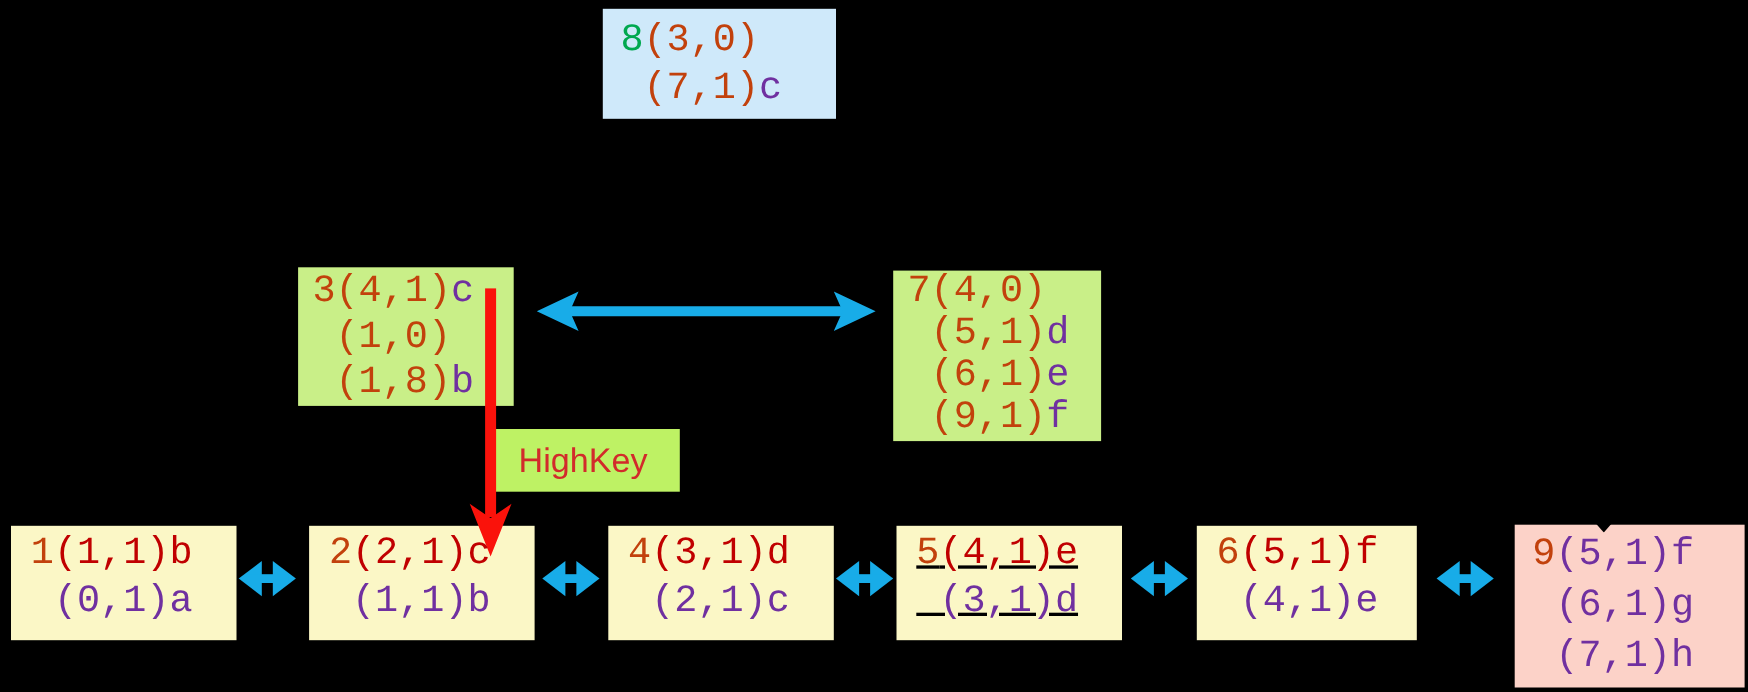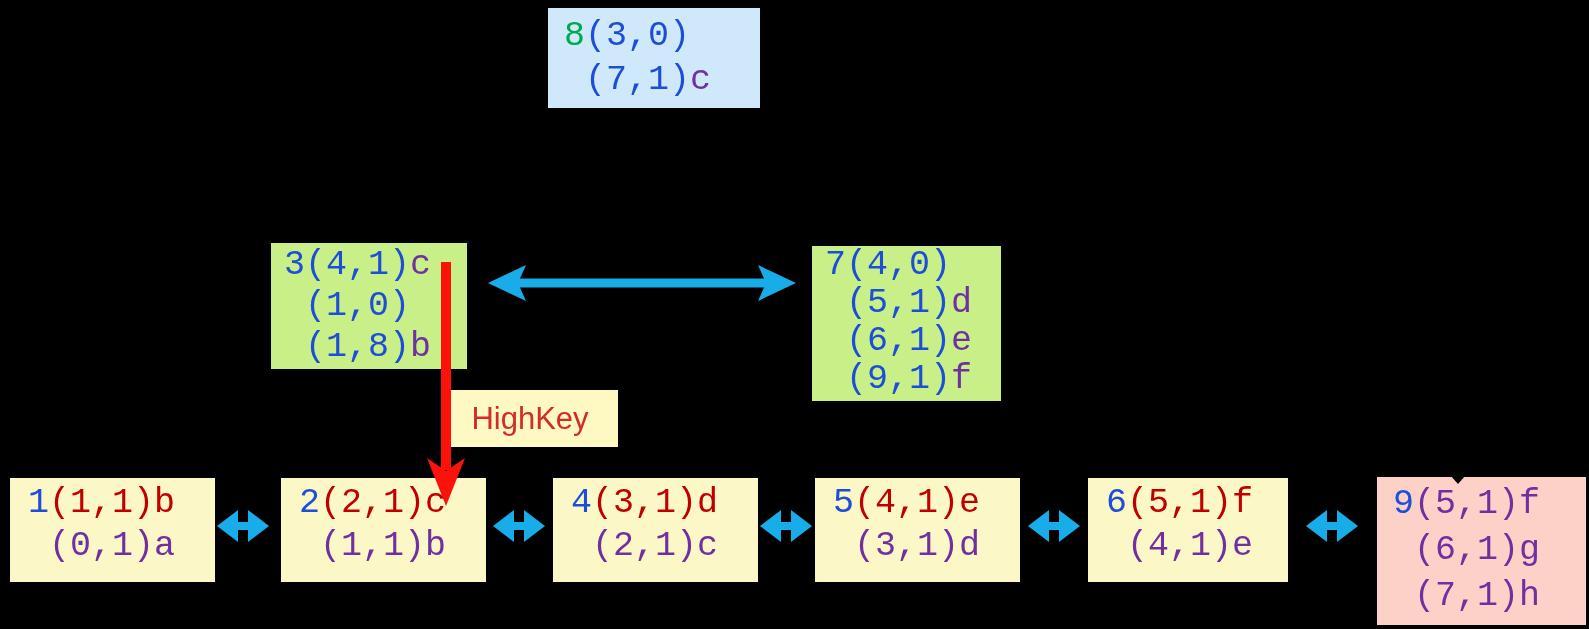--- a/index.html
+++ b/index.html
@@ -27,38 +27,38 @@
   
   .n8 { left: 548px; top: 8px;   width: 196px; height: 94px;  background: #cfe9fa; padding: 6px 0 0 16px;  line-height: 44px; }
   
   .n3 { left: 271px; top: 243px; width: 183px; height: 124px; background: #c9ef88; padding: 2px 0 0 13px;  line-height: 41px; }
   .n7 { left: 812px; top: 246px; width: 176px; height: 155px; background: #c9ef88; padding: 0 0 0 13px;  line-height: 38px; }
   
   .leaf { width: 187px; height: 93px; background: #fbf7c6; padding: 4px 0 7px 18px; line-height: 43px; }
   .n1 { left: 10px;   top: 478px; }
   .n2 { left: 281px;  top: 478px; }
   .n4 { left: 553px;  top: 478px; }
-  .n5 { left: 815px;  top: 478px; }
+  .n5 { left: 815px;  top: 478px; text-decoration: underline; }
   .n6 { left: 1088px; top: 478px; width: 182px; }
   .n9 { left: 1377px; top: 477px; width: 193px; height: 144px; background: #fcd2c8; padding: 4px 0 0 16px; line-height: 46px; }
   
-  .c-black  { color: #1d4ed8; margin-top: 16px; }
+  .c-black  { color: #c2410c; margin-top: 16px; }
   .c-green  { color: #00a84f; }
   .c-purple { color: #7030a0; }
   .c-red    { color: #c00000; }
 
   .icon-abs { position: absolute; }
   .z2 { z-index: 2; }
   .z3 { z-index: 3; }
 
   #highkey-label {
     position: absolute;
     left: 442px; top: 390px;
     width: 176px; height: 57px;
-    background: #fef9c3;
+    background: #bef264;
     z-index: 2;
     text-align: center;
     line-height: 57px;
     font-family: "Liberation Sans", sans-serif;
     font-size: 31px;
     color: #d22b2b;
   }
 </style>
 </head>
 <body>

